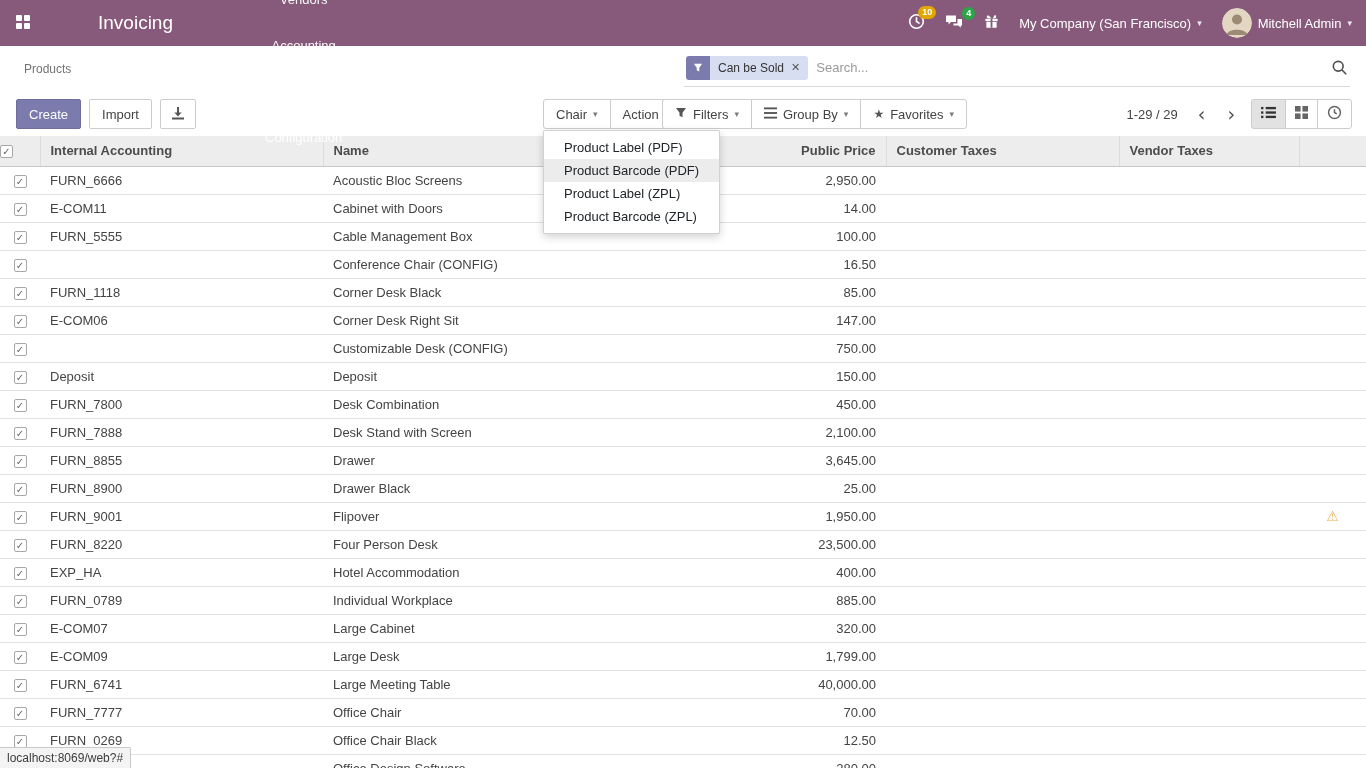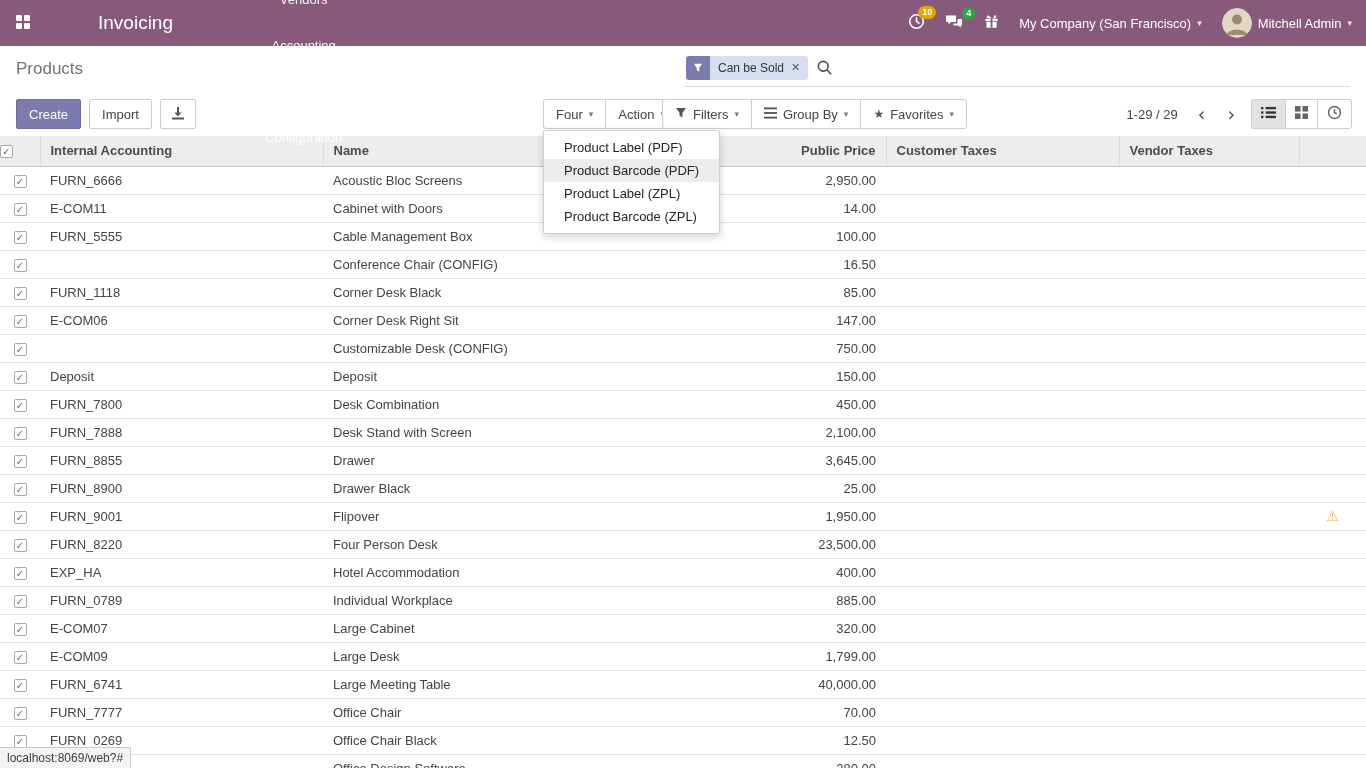--- a/index.html
+++ b/index.html
@@ -25,21 +25,21 @@
     padding:2px 4px; border-radius:8px; color:#fff; font-weight:bold;margin-left:36px;
   }
   .badge.activity { background:var(--badge-activity,#e2a600); }
   .badge.message { background:var(--badge-message,#28a745); }
   .nav-user, .nav-company { display:flex; align-items:center; gap:6px; cursor:pointer; font-size:13px; white-space:nowrap; }
   .caret { font-size:9px; opacity:.85; }
   .avatar { width:30px; height:30px; border-radius:50%; overflow:hidden; flex:0 0 auto; }
 
   
   .cp-top { height:46px; display:flex; align-items:center; padding:0 16px; }
-  .page-title { font-size:17px; color:#737373; }
+  .page-title { font-size:12px; color:#737373;margin-left:8px; }
   .searchview {
     margin-left:auto; width:666px; display:flex; align-items:center; gap:8px;
     border-bottom:1px solid #d9d9d9; padding:4px 2px 6px 2px;
   }
   .facet { display:flex; align-items:stretch; height:24px; border-radius:3px; overflow:hidden; font-size:12px; flex:0 0 auto; }
   .facet-icon { background:var(--facet-icon-bg,#7c7bad); display:flex; align-items:center; padding:0 7px; }
   .facet-values { background:var(--facet-value-bg,#d8def2); color:#333; display:flex; align-items:center; padding:0 8px; gap:7px; }
   .facet-x { color:#555; font-size:11px; cursor:pointer; line-height:1; }
   .search-input { flex:1; border:none; outline:none; font-size:13px; color:#444; background:transparent; font-family:"Liberation Sans",sans-serif; }
   .search-input::placeholder { color:#9a9a9a; }
@@ -182,20 +182,21 @@
       <span class="facet-icon">
         <svg width="10" height="10" viewBox="0 0 12 12">
             <path d="M1 1h10L7.5 5.8v4.4l-3-1.5V5.8z" fill="#fff"></path>
           </svg>
       </span>
       <span class="facet-values">
         <span>Can be Sold</span>
         <span class="facet-x">✕</span>
       </span>
     </div>
+    <input class="search-input" type="text" placeholder="Search..." style="">
     <span class="search-glass">
       <svg width="17" height="17" viewBox="0 0 16 16">
           <circle cx="6.8" cy="6.8" r="4.6" fill="none" stroke="#4c4c4c" stroke-width="1.5"></circle>
           <path d="M10.4 10.4L14.3 14.3" stroke="#4c4c4c" stroke-width="1.5"></path>
         </svg>
     </span>
   </div>
 </div>
 
 <div class="cp-bottom">
@@ -207,21 +208,21 @@
         <svg width="14" height="14" viewBox="0 0 14 14" fill="#555">
             <path d="M6 1h2v5.5h2.6L7 10.5 3.4 6.5H6z"></path>
             <rect x="1" y="11.5" width="12" height="2"></rect>
           </svg>
       </span>
     </button>
   </div>
 
   <div class="btn-group print-action-group">
     <button class="btn">
-      <span>Four</span>
+      <span>Chair</span>
         <span class="caret" style="color:#666">▾</span>
     </button>
     <button class="btn">
       <span>Action</span>
         <span class="caret" style="color:#666">▾</span>
     </button>
   </div>
 
   <div class="btn-group filter-group">
     <button class="btn">

